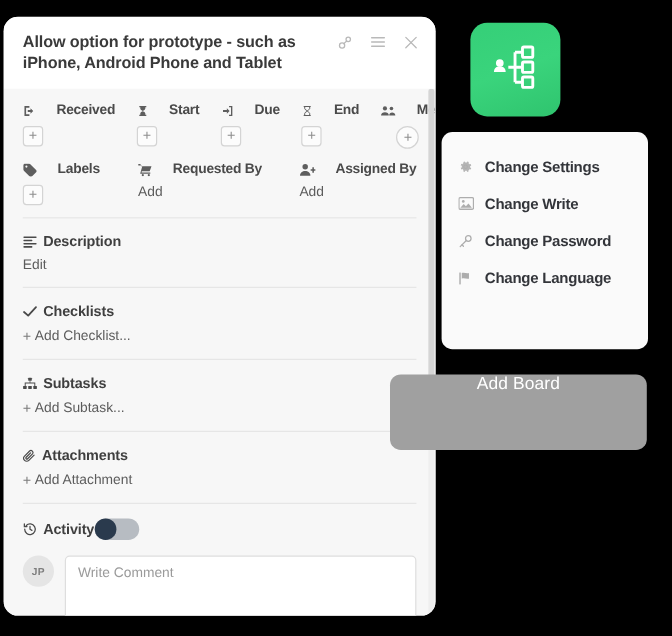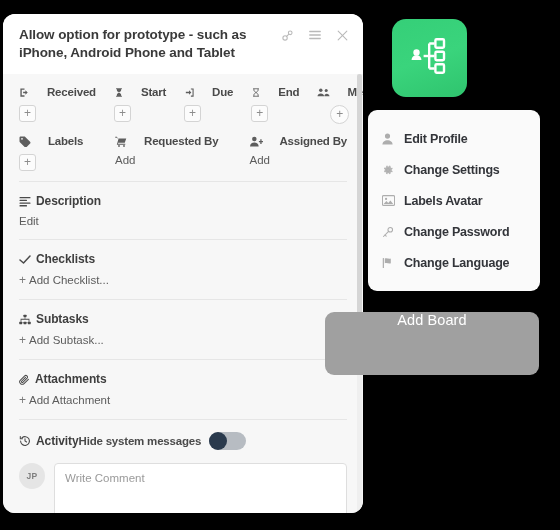--- a/index.html
+++ b/index.html
@@ -553,21 +553,20 @@
             <span class="mi">
               <svg width="12" height="12" viewBox="0 0 24 24" fill="none" stroke="currentColor" stroke-width="2.1" stroke-linecap="round">
                   <path d="M3.2 12a8.8 8.8 0 1 0 2.6-6.2"></path>
                   <path d="M2.6 3.2v4.4h4.4"></path>
                   <path d="M12 7.4V12l3.2 2"></path>
                 </svg>
             </span>
             <span>Activity</span>
           </div>
           <div class="toggle-wrap">
-            <span class="toggle-label">Hide system messages</span>
             <div class="toggle">
               <div class="toggle-knob"></div>
             </div>
           </div>
         </div>
 
         <div class="comment-row">
           <div class="avatar">JP</div>
           <textarea class="comment-box" placeholder="Write Comment" style=""></textarea>
         </div>
@@ -591,49 +590,40 @@
         <path d="M19.2 6.5h5.4 M19.2 19h5.4 M19.2 31.5h5.4"></path>
         <rect x="25.4" y="2.2" width="8.6" height="8.6" rx="1.2"></rect>
         <rect x="25.4" y="14.7" width="8.6" height="8.6" rx="1.2"></rect>
         <rect x="25.4" y="27.2" width="8.6" height="8.6" rx="1.2"></rect>
       </svg>
     </span>
   </div>
 
   <div class="profile-menu">
 
-    <div class="menu-item">
-      <span class="mi">
-        <svg width="11" height="12" viewBox="0 0 18 20" fill="currentColor">
-            <circle cx="9" cy="5.2" r="4.3"></circle>
-            <path d="M0.5 19.2c0-4.4 3.8-7.2 8.5-7.2s8.5 2.8 8.5 7.2z"></path>
-          </svg>
-      </span>
-      <span class="menu-item-label">Edit Profile</span>
-    </div>
 
     <div class="menu-item">
       <span class="mi">
         <svg width="12" height="12" viewBox="0 0 24 24" fill="currentColor">
             <path d="M12 8.2a3.8 3.8 0 1 0 0 7.6 3.8 3.8 0 0 0 0-7.6zm0 5.9a2.1 2.1 0 1 1 0-4.2 2.1 2.1 0 0 1 0 4.2z"></path>
             <path d="M21.4 13.9l-1.9-.6a7.6 7.6 0 0 0 0-2.6l1.9-.6-.9-2.8-1.9.6a7.7 7.7 0 0 0-1.8-1.9l.6-1.9L14.6 3l-.6 1.9a7.6 7.6 0 0 0-2.6 0L10.8 3 8 3.9l.6 1.9a7.7 7.7 0 0 0-1.9 1.8L4.8 7 3.9 9.8l1.9.6a7.6 7.6 0 0 0 0 2.6l-1.9.6.9 2.8 1.9-.6a7.7 7.7 0 0 0 1.8 1.9l-.6 1.9 2.8.9.6-1.9a7.6 7.6 0 0 0 2.6 0l.6 1.9 2.8-.9-.6-1.9a7.7 7.7 0 0 0 1.9-1.8l1.9.6z" opacity="0.9"></path>
           </svg>
       </span>
       <span class="menu-item-label">Change Settings</span>
     </div>
 
     <div class="menu-item">
       <span class="mi">
         <svg width="13" height="11" viewBox="0 0 24 20" fill="currentColor">
             <rect x="0.8" y="1" width="22.4" height="18" rx="2" fill="none" stroke="currentColor" stroke-width="2"></rect>
             <circle cx="7.5" cy="7" r="2.1"></circle>
             <path d="M3 16.5l5.2-5.4 3.3 3.3 4-4.2 5.2 6.3z"></path>
           </svg>
       </span>
-      <span class="menu-item-label">Labels Avatar</span>
+      <span class="menu-item-label">Change Write</span>
     </div>
 
     <div class="menu-item">
       <span class="mi">
         <svg width="12" height="12" viewBox="0 0 24 24" fill="none" stroke="currentColor" stroke-width="2.1" stroke-linecap="round">
             <circle cx="16.5" cy="7.5" r="4.6"></circle>
             <path d="M13.2 10.8 3 21"></path>
             <path d="M6 18l2.4 2.4"></path>
           </svg>
       </span>

